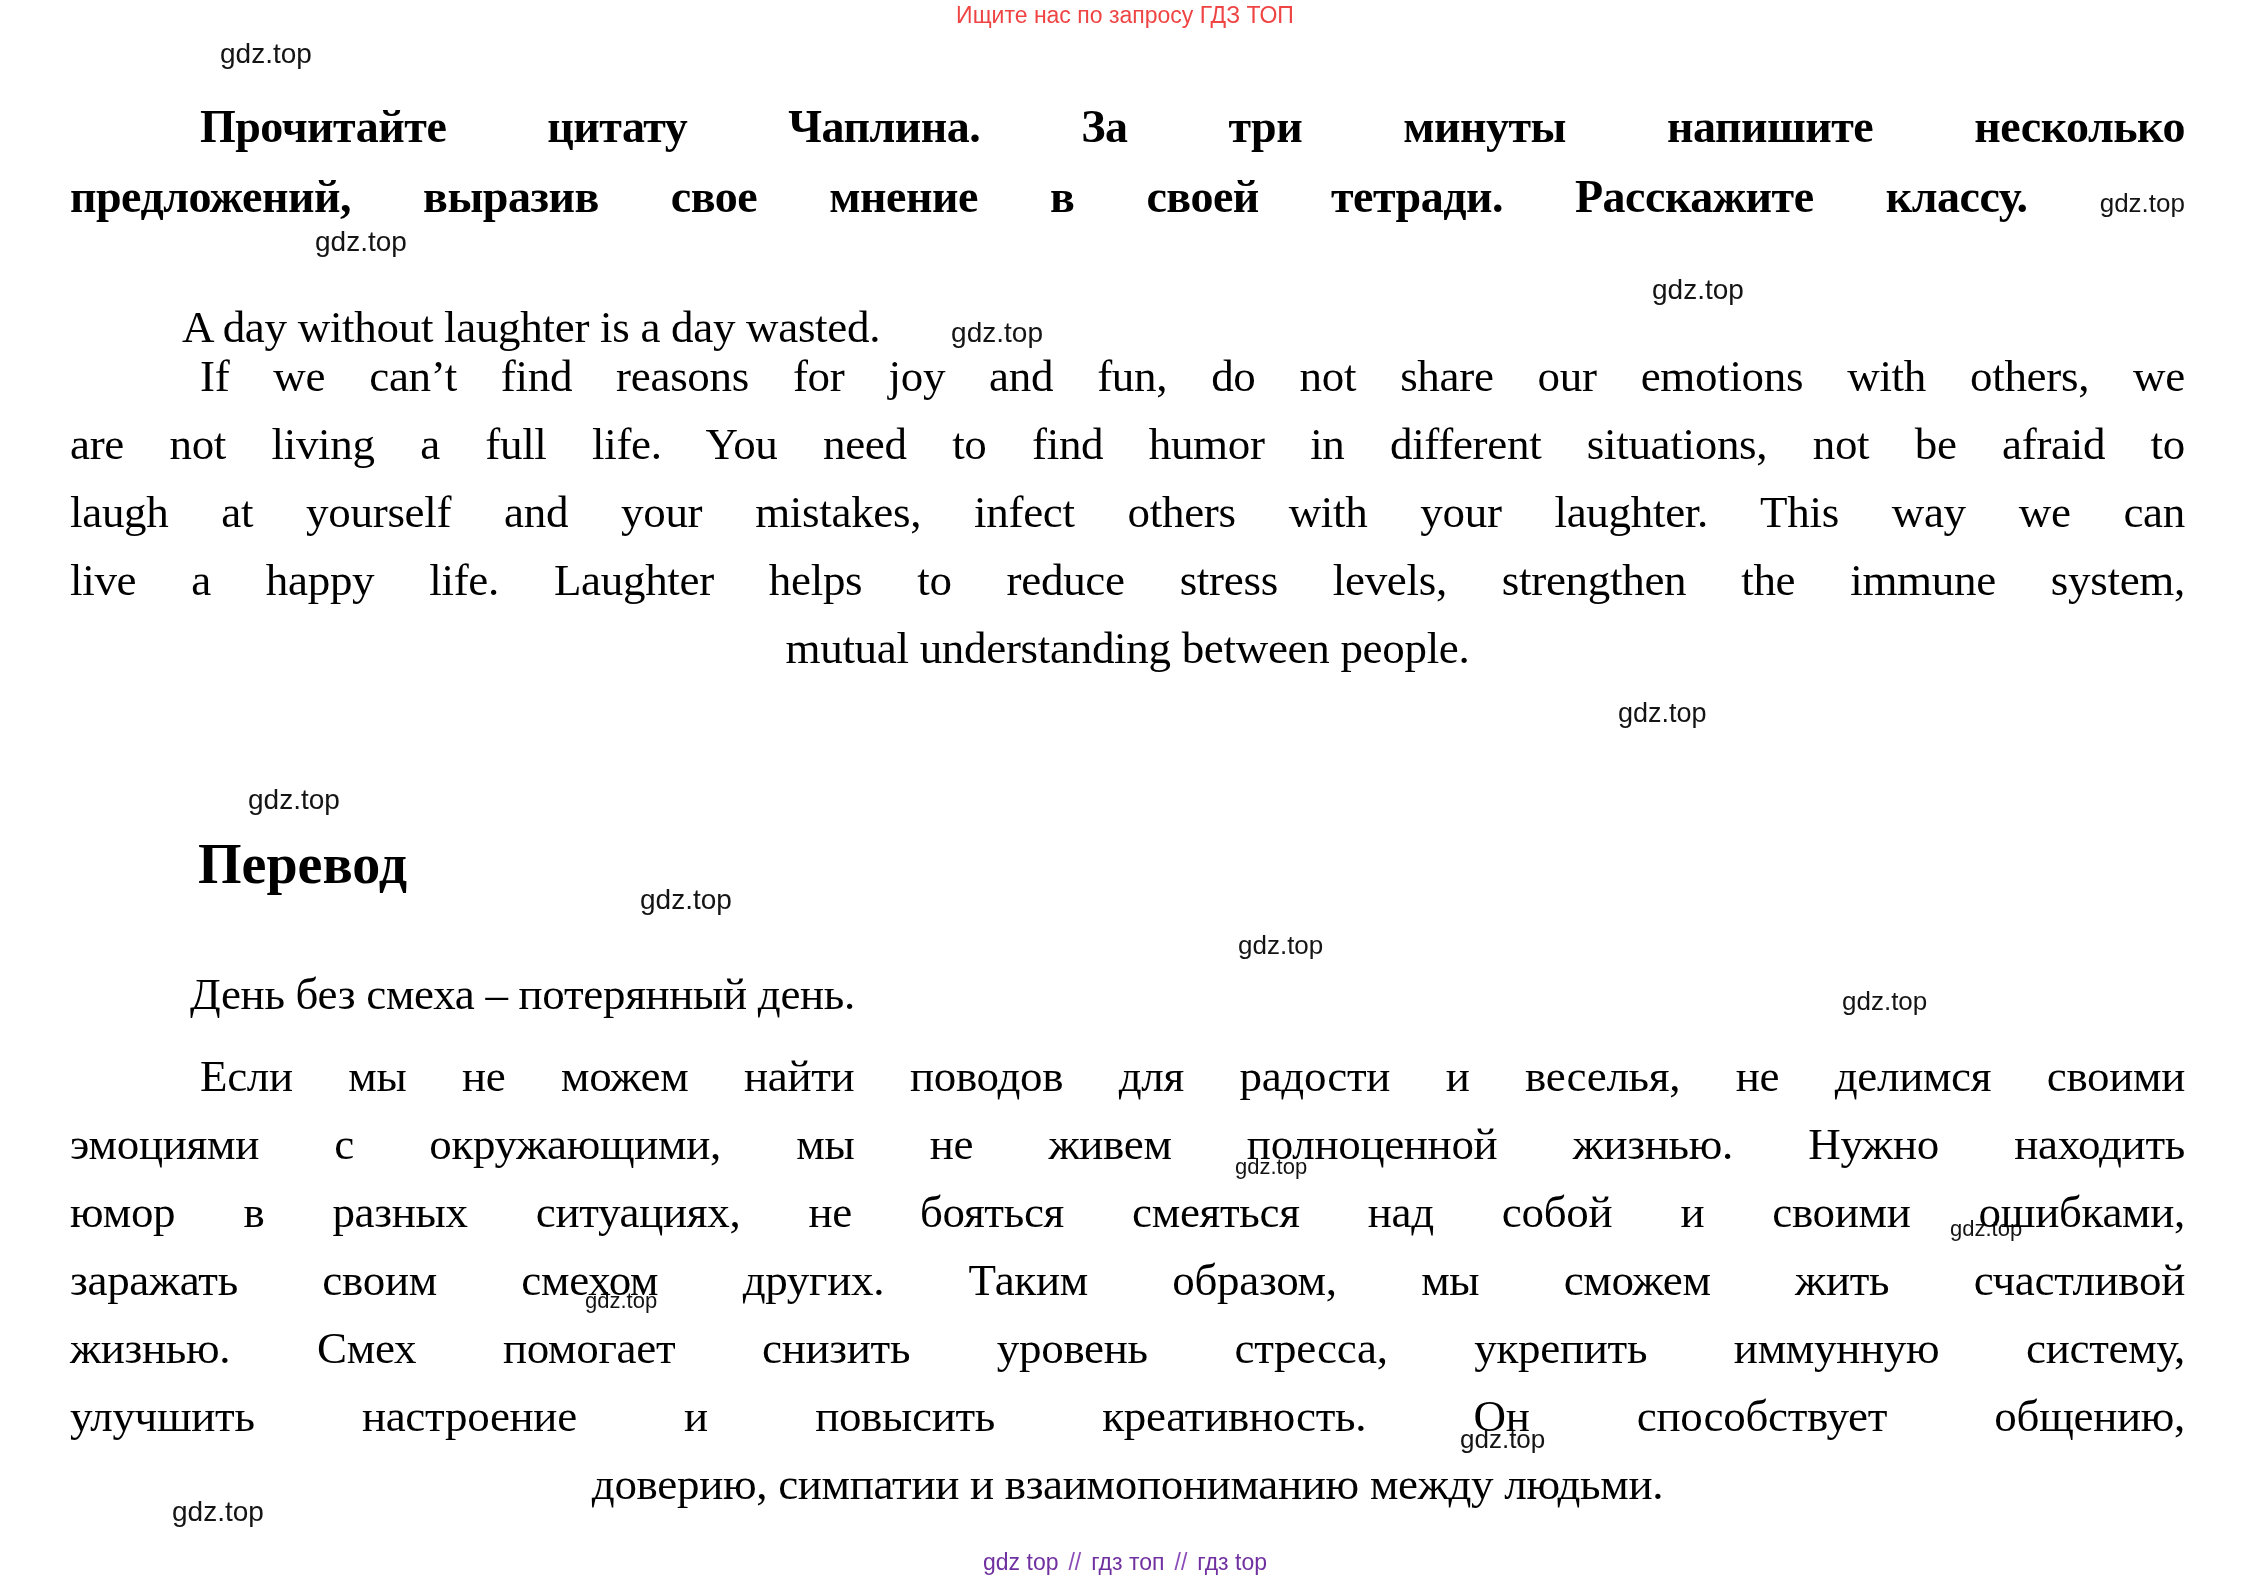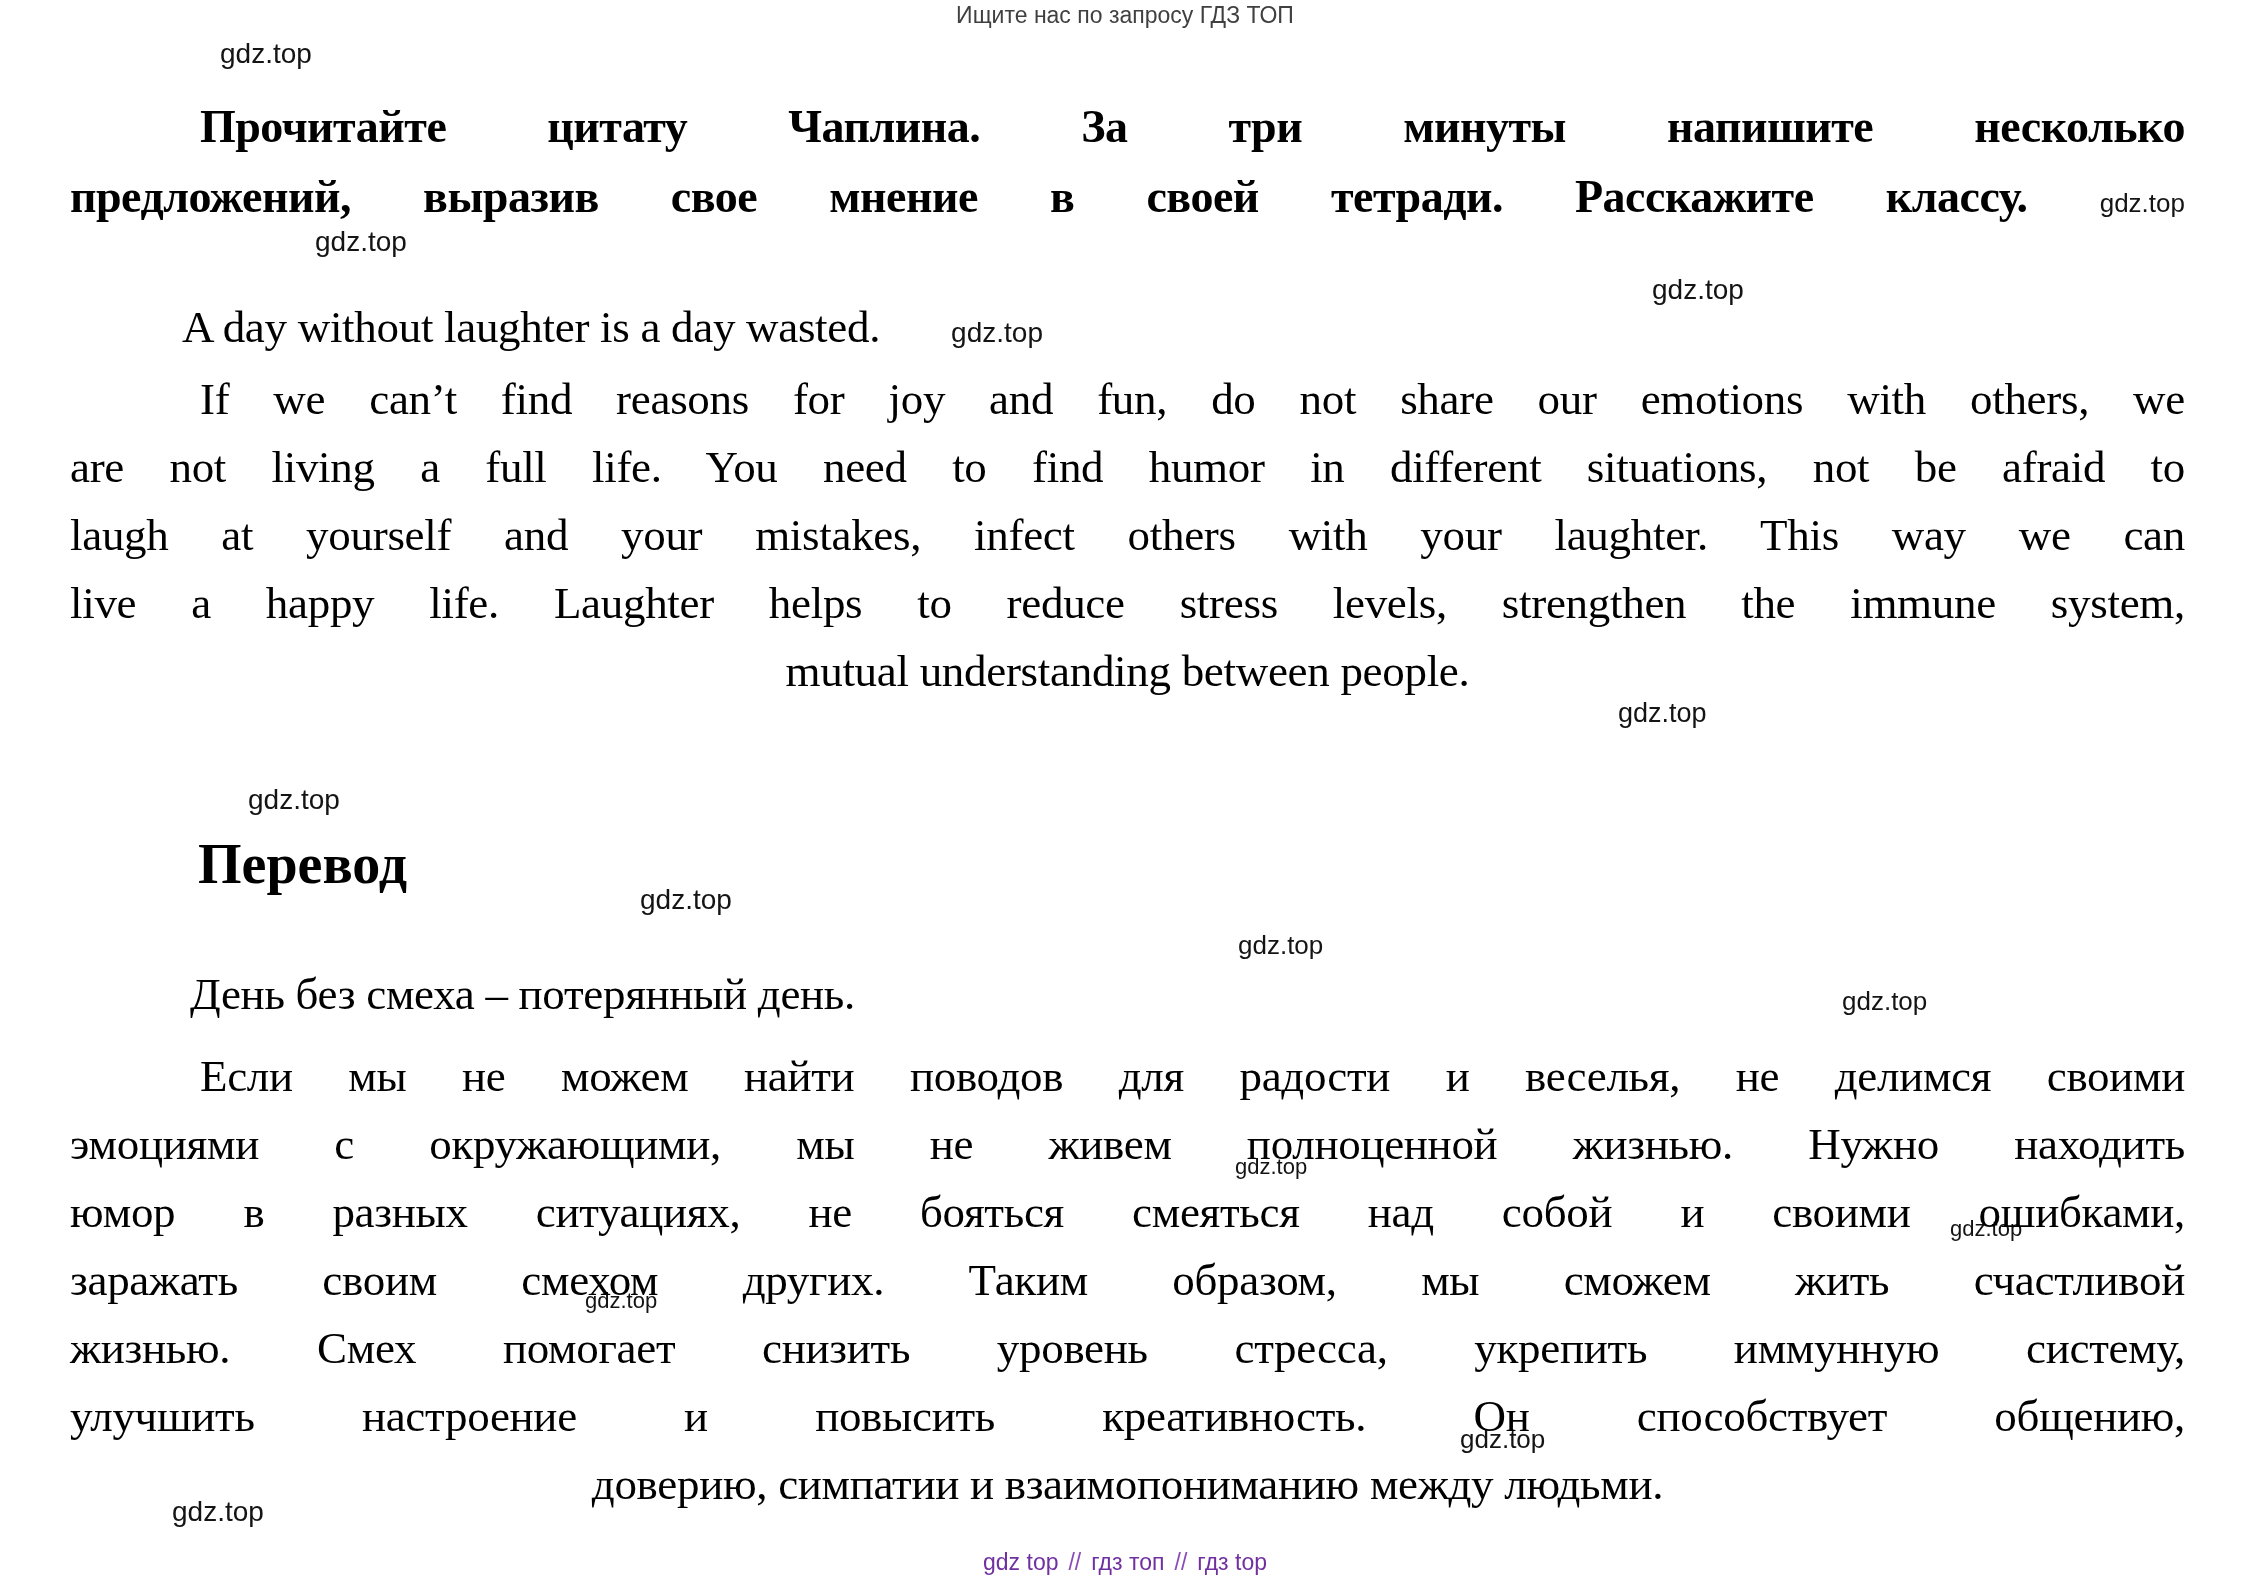--- a/index.html
+++ b/index.html
@@ -2,38 +2,38 @@
 <html><head>
 <meta charset="utf-8">
 <style>
   html,body { margin:0; padding:0; background:#ffffff; }
   .page {
     position:relative; width:2250px; height:1579px; background:#ffffff;
     font-family:"Liberation Serif", serif; color:#000000; overflow:hidden;
   }
   .promo {
     position:absolute; top:2px; left:50%; transform:translateX(-50%);
-    font-family:"Liberation Sans", sans-serif; font-size:23px; color:#404040;
+    font-family:"Liberation Sans", sans-serif; font-size:23px; color:#ef4444;
     white-space:nowrap;
     text-align:right;
   }
   .heading {
     position:absolute; left:70px; top:92px; width:2115px;
     font-weight:bold; font-size:46px; line-height:70px; letter-spacing:-0.5px;
   }
   .jline  { text-align:justify; text-align-last:justify; }
   .indent { text-indent:130px; }
   .lastline { text-align:center; }
   .quote-en {
     position:absolute; left:70px; top:296px; width:2115px;
     font-size:45px; line-height:62px; letter-spacing:-0.3px;
   }
   .quote-en .qtext { margin-left:112px; }
   .para-en {
-    position:absolute; left:70px; top:365px; width:2115px;
+    position:absolute; left:70px; top:342px; width:2115px;
     font-size:45px; line-height:68px; letter-spacing:-0.3px;
   }
   .translation-title {
     position:absolute; left:198px; top:838px;
     font-size:56px; font-weight:bold; line-height:52px;
   }
   .quote-ru {
     position:absolute; left:70px; top:968px; width:2115px;
     font-size:45px; line-height:52px; letter-spacing:-0.3px;
   }

